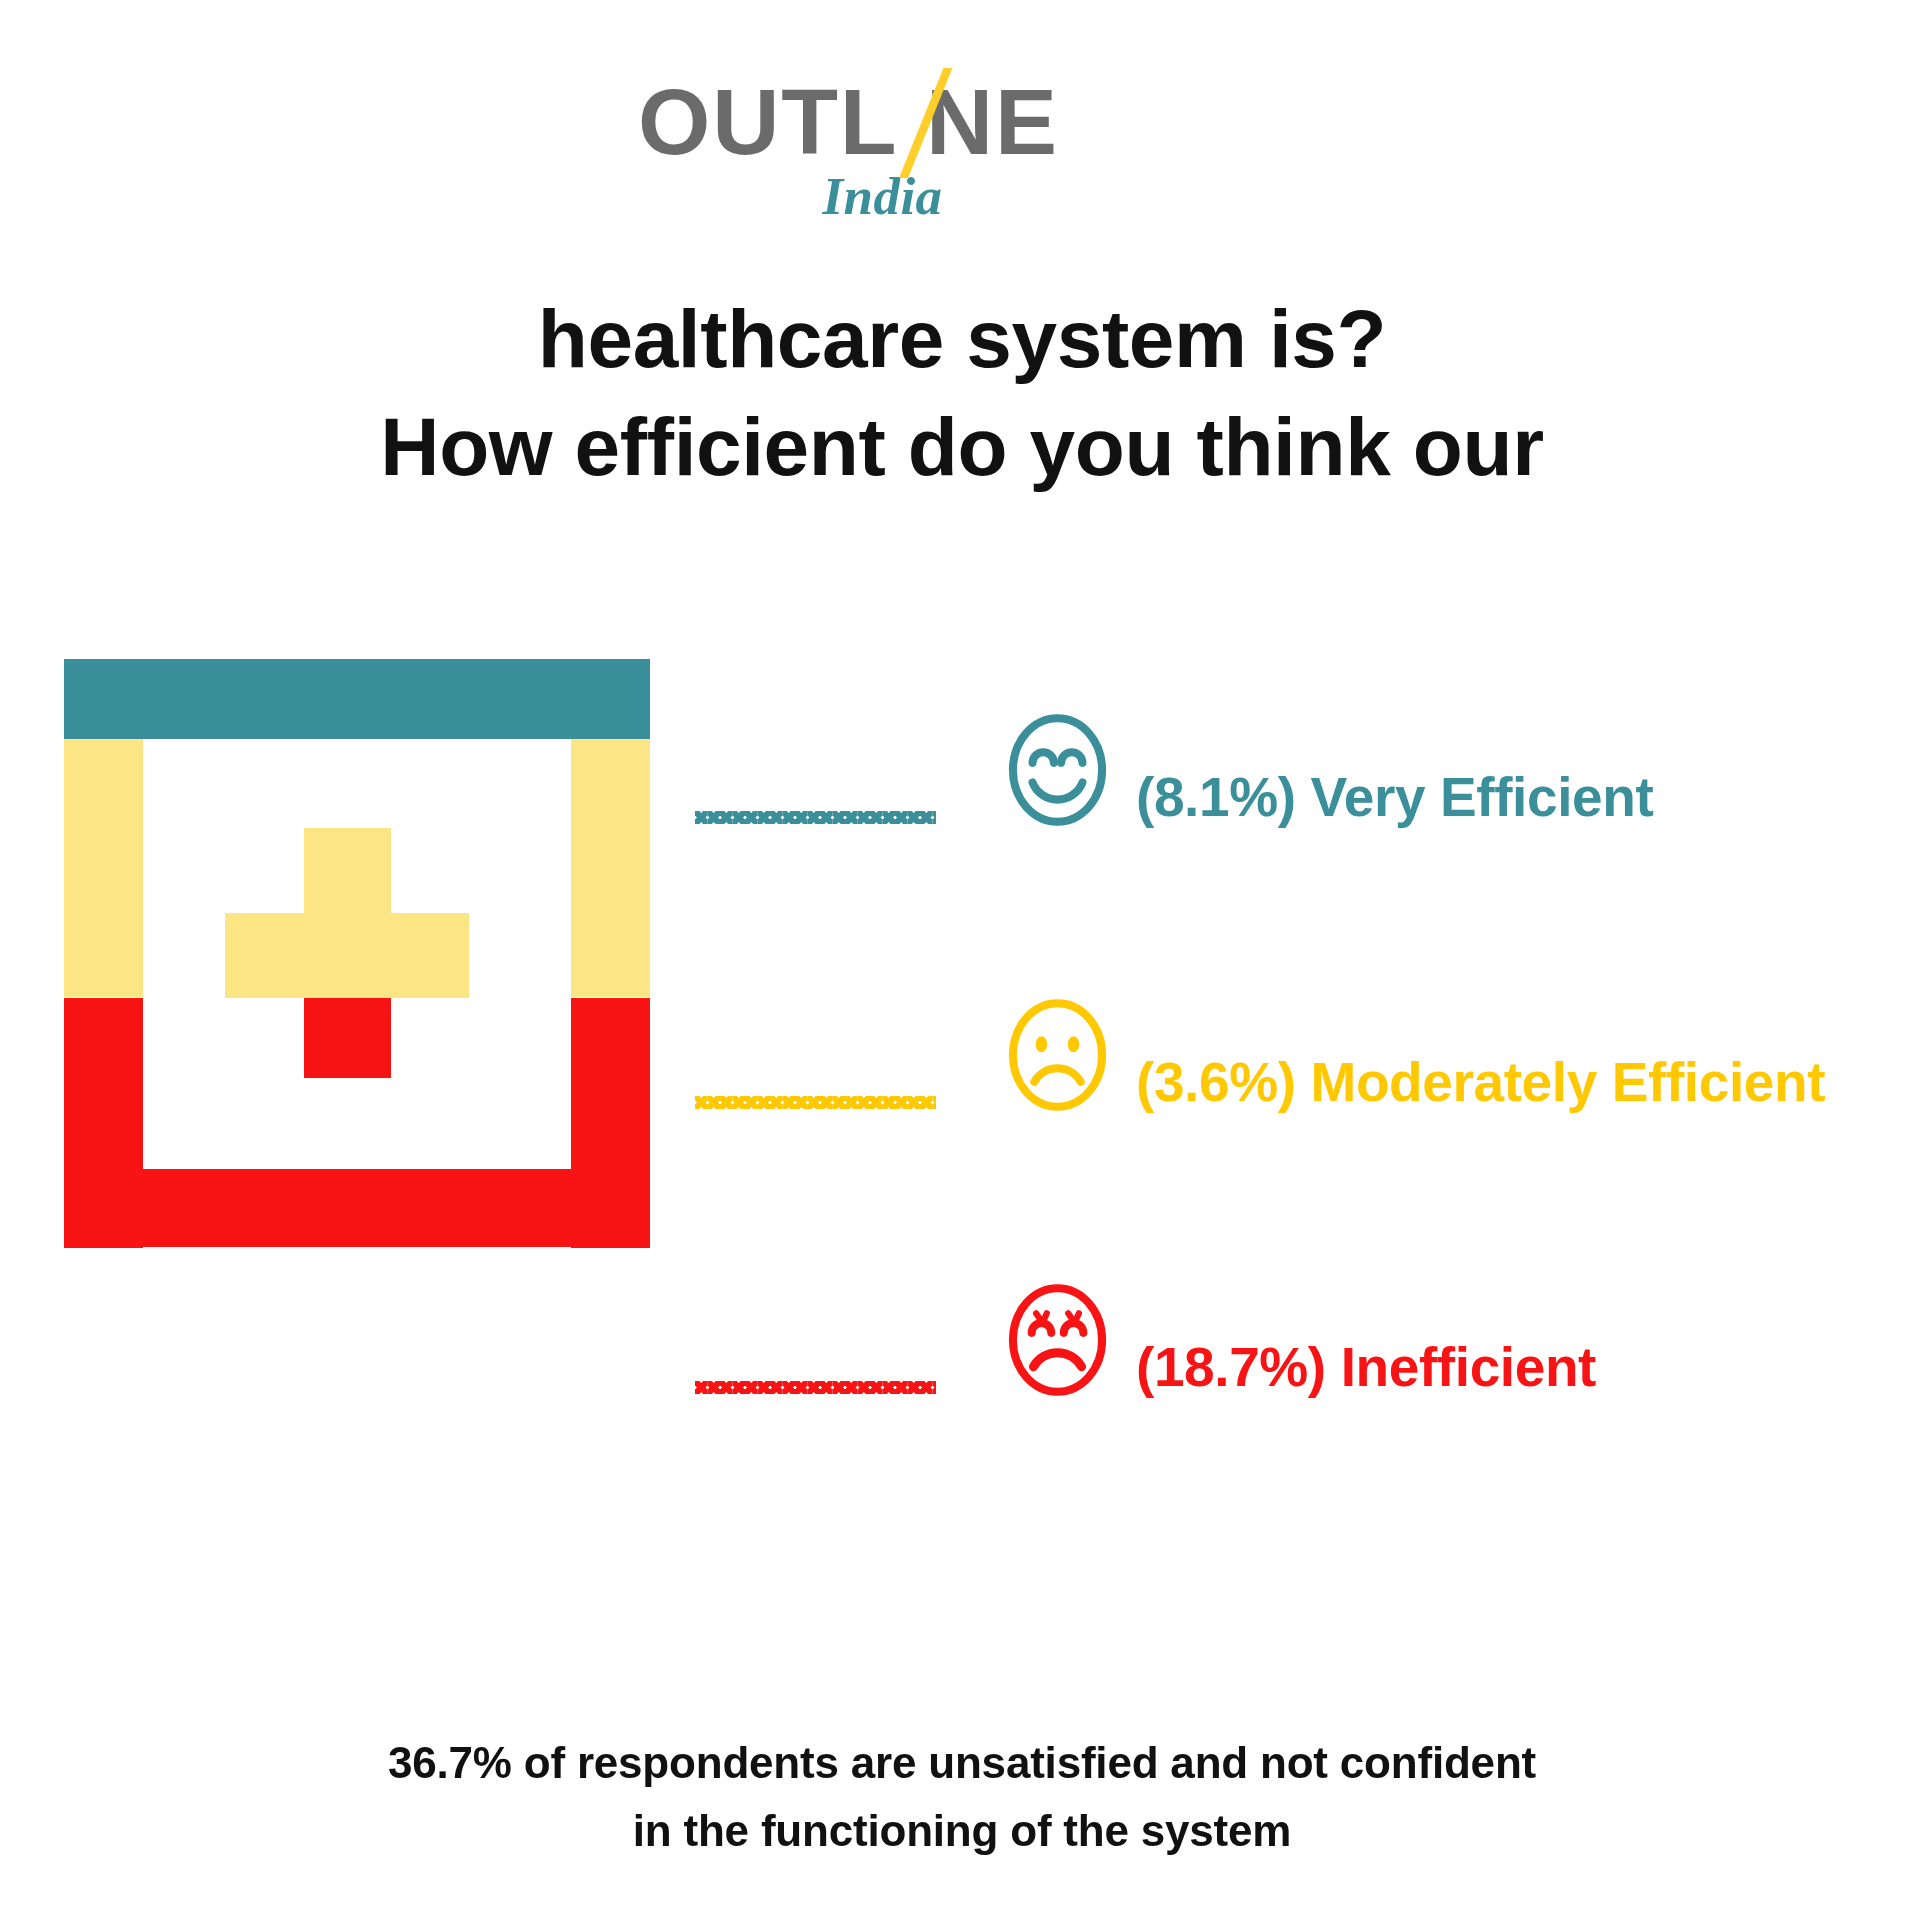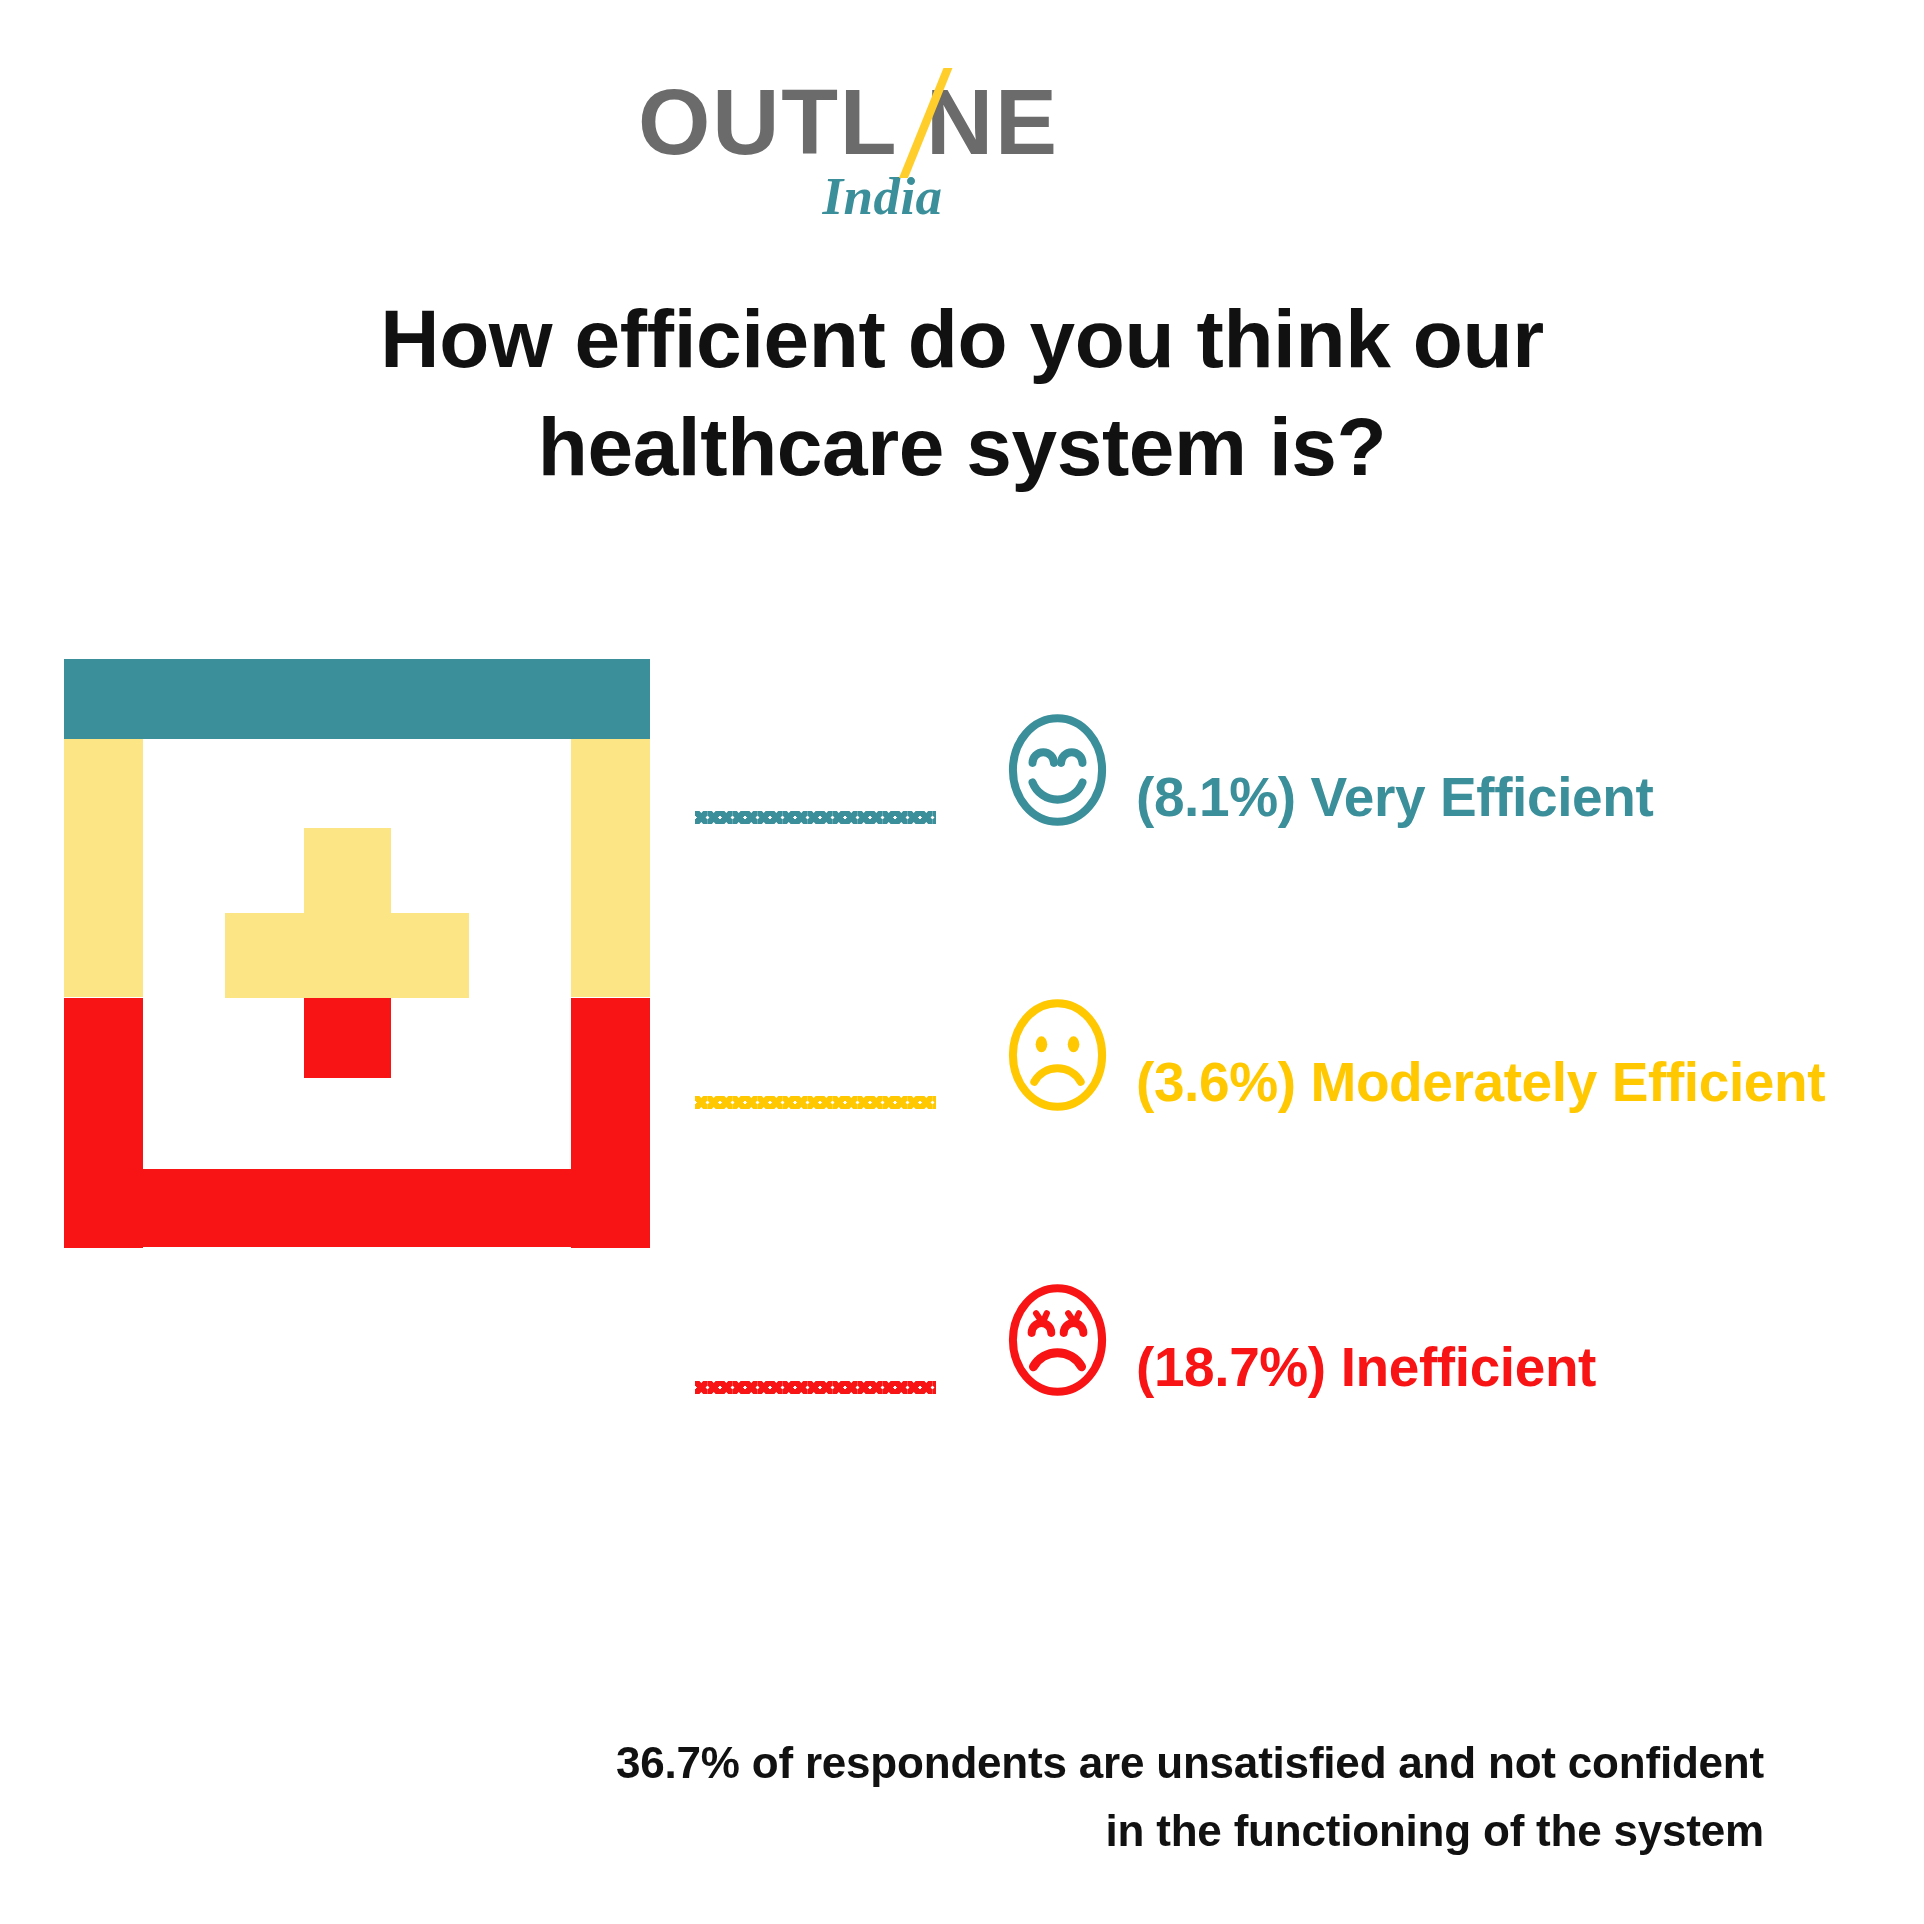--- a/index.html
+++ b/index.html
@@ -171,21 +171,21 @@
   .lbl-teal   { color: #3A8F9A; }
   .lbl-yellow { color: #FFC800; }
   .lbl-red    { color: #F81414; }
 
   
   .footer {
     position: absolute;
     top: 1729px;
     left: 160px;
     width: 1604px;
-    text-align: right;
+    text-align: center;
     color: #111111;
     font-size: 44px;
     font-weight: bold;
     line-height: 1.55;
     letter-spacing: -0.2px;
   }
 </style>
 </head>
 <body>
 
@@ -193,22 +193,22 @@
   <div class="logo-wordmark">
     <span class="logo-word">OUTL</span><span class="logo-word" style="opacity:0">/</span><span class="logo-word">NE</span>
     <span class="logo-slash"></span>
   </div>
   <div class="logo-india">
     <span>India</span>
   </div>
 </div>
 
 <div class="title">
+  <div>healthcare system is?</div>
   <div>How efficient do you think our</div>
-  <div>healthcare system is?</div>
 </div>
 
 <div class="icon-art">
   <div class="band k-top c-teal"></div>
   <div class="band k-left-y c-yellow"></div>
   <div class="band k-right-y c-yellow"></div>
   <div class="band k-left-r c-red"></div>
   <div class="band k-right-r c-red"></div>
   <div class="band k-bot c-red"></div>
   <div class="band x-vert-y c-yellow"></div>

